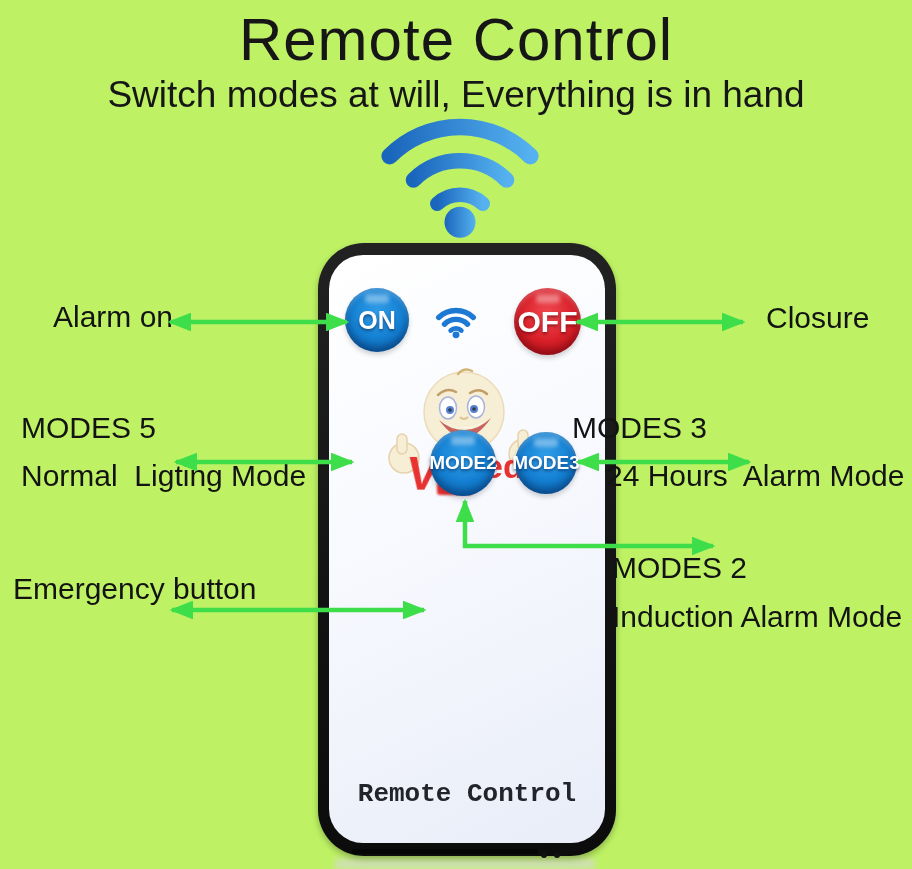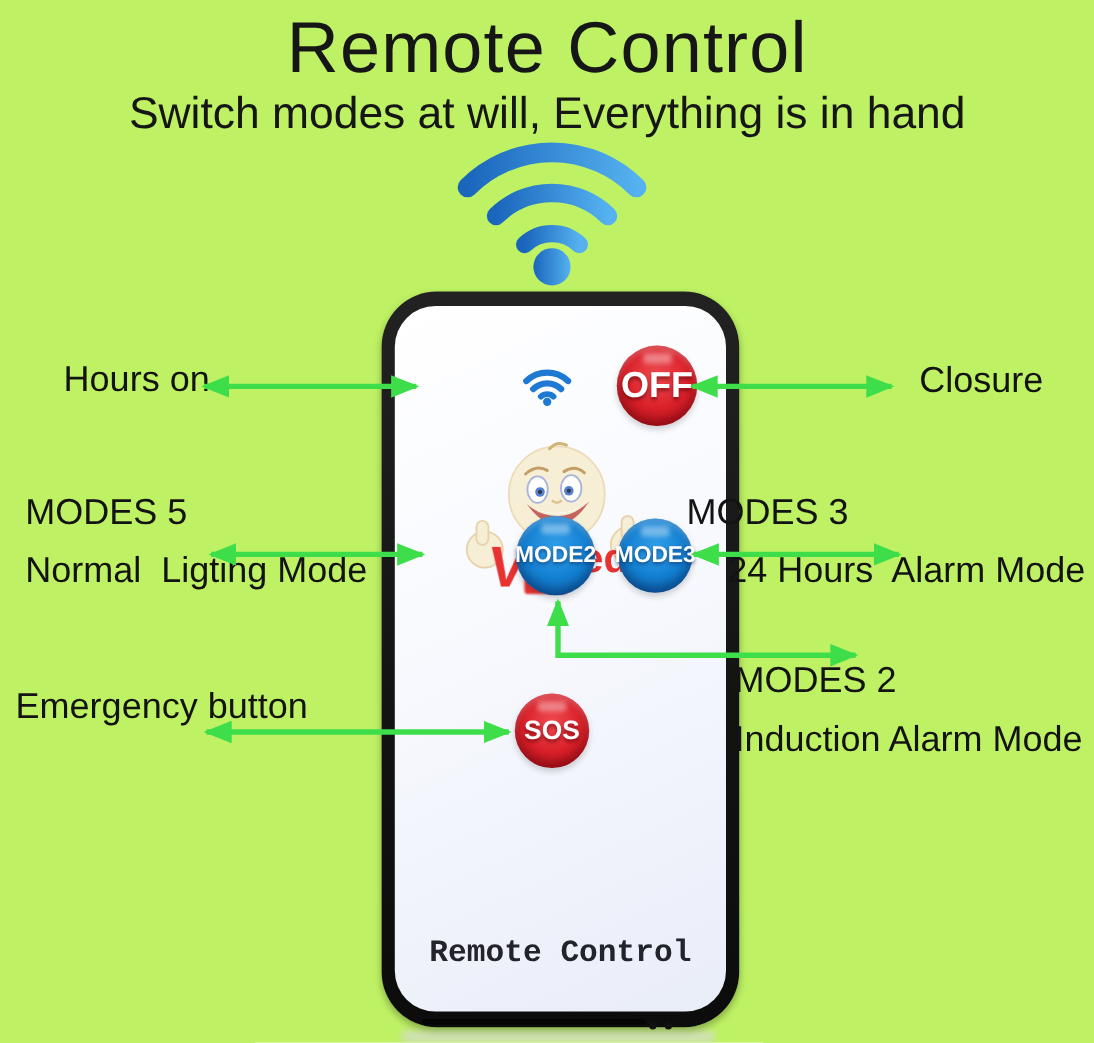--- a/index.html
+++ b/index.html
@@ -127,34 +127,34 @@
     <circle cx="92" cy="43" r="4" fill="#3b6cc7"></circle>
       <circle cx="92" cy="43" r="1.8" fill="#10182e"></circle>
     <path d="M78 51 q4 4 8 0" fill="none" stroke="#d8b97e" stroke-width="2"></path>
     <path d="M57 54 Q83 90 109 52 Q96 64 83 64 Q68 64 57 54 Z" fill="#bf4a42"></path>
     <path d="M60 56 Q83 68 106 54 Q94 62 83 62 Q70 62 60 56 Z" fill="#ffffff"></path>
   </svg>
   <div class="wm-frag wm-frag-v">V</div>
   <div class="wm-frag wm-frag-ed">ed</div>
   <div class="wm-blob"></div>
 
+  <div class="btn btn-blue btn-on">ON</div>
   <svg class="wifi-small" viewBox="0 0 56 44">
     <path d="M10 22 A26 26 0 0 1 46 22" fill="none" stroke="#1d79d2" stroke-width="5.5" stroke-linecap="round"></path>
     <path d="M16 29 A17 17 0 0 1 40 29" fill="none" stroke="#1d79d2" stroke-width="5.5" stroke-linecap="round"></path>
     <path d="M22.5 35.5 A8 8 0 0 1 33.5 35.5" fill="none" stroke="#1d79d2" stroke-width="5" stroke-linecap="round"></path>
     <circle cx="28" cy="40" r="3.6" fill="#1d79d2"></circle>
   </svg>
   <div class="btn btn-red btn-off">OFF</div>
   <div class="btn btn-blue btn-mode2">MODE2</div>
   <div class="btn btn-blue btn-mode3">MODE3</div>
-  <div class="btn btn-red btn-sos">SOS</div>
 
   <div class="device-label">Remote Control</div>
 
-  <div class="lbl lbl-turn-on">Hours on</div>
+  <div class="lbl lbl-turn-on">Alarm on</div>
   <div class="lbl lbl-closure">Closure</div>
   <div class="lbl lbl-modes1-t">MODES 5</div>
   <div class="lbl lbl-modes1-d">Normal  Ligting Mode</div>
   <div class="lbl lbl-modes3-t">MODES 3</div>
   <div class="lbl lbl-modes3-d">24 Hours  Alarm Mode</div>
   <div class="lbl lbl-modes2-t">MODES 2</div>
   <div class="lbl lbl-emergency">Emergency button</div>
   <div class="lbl lbl-modes2-d">Induction Alarm Mode</div>
 
   <svg class="arrows" viewBox="0 0 912 869">

